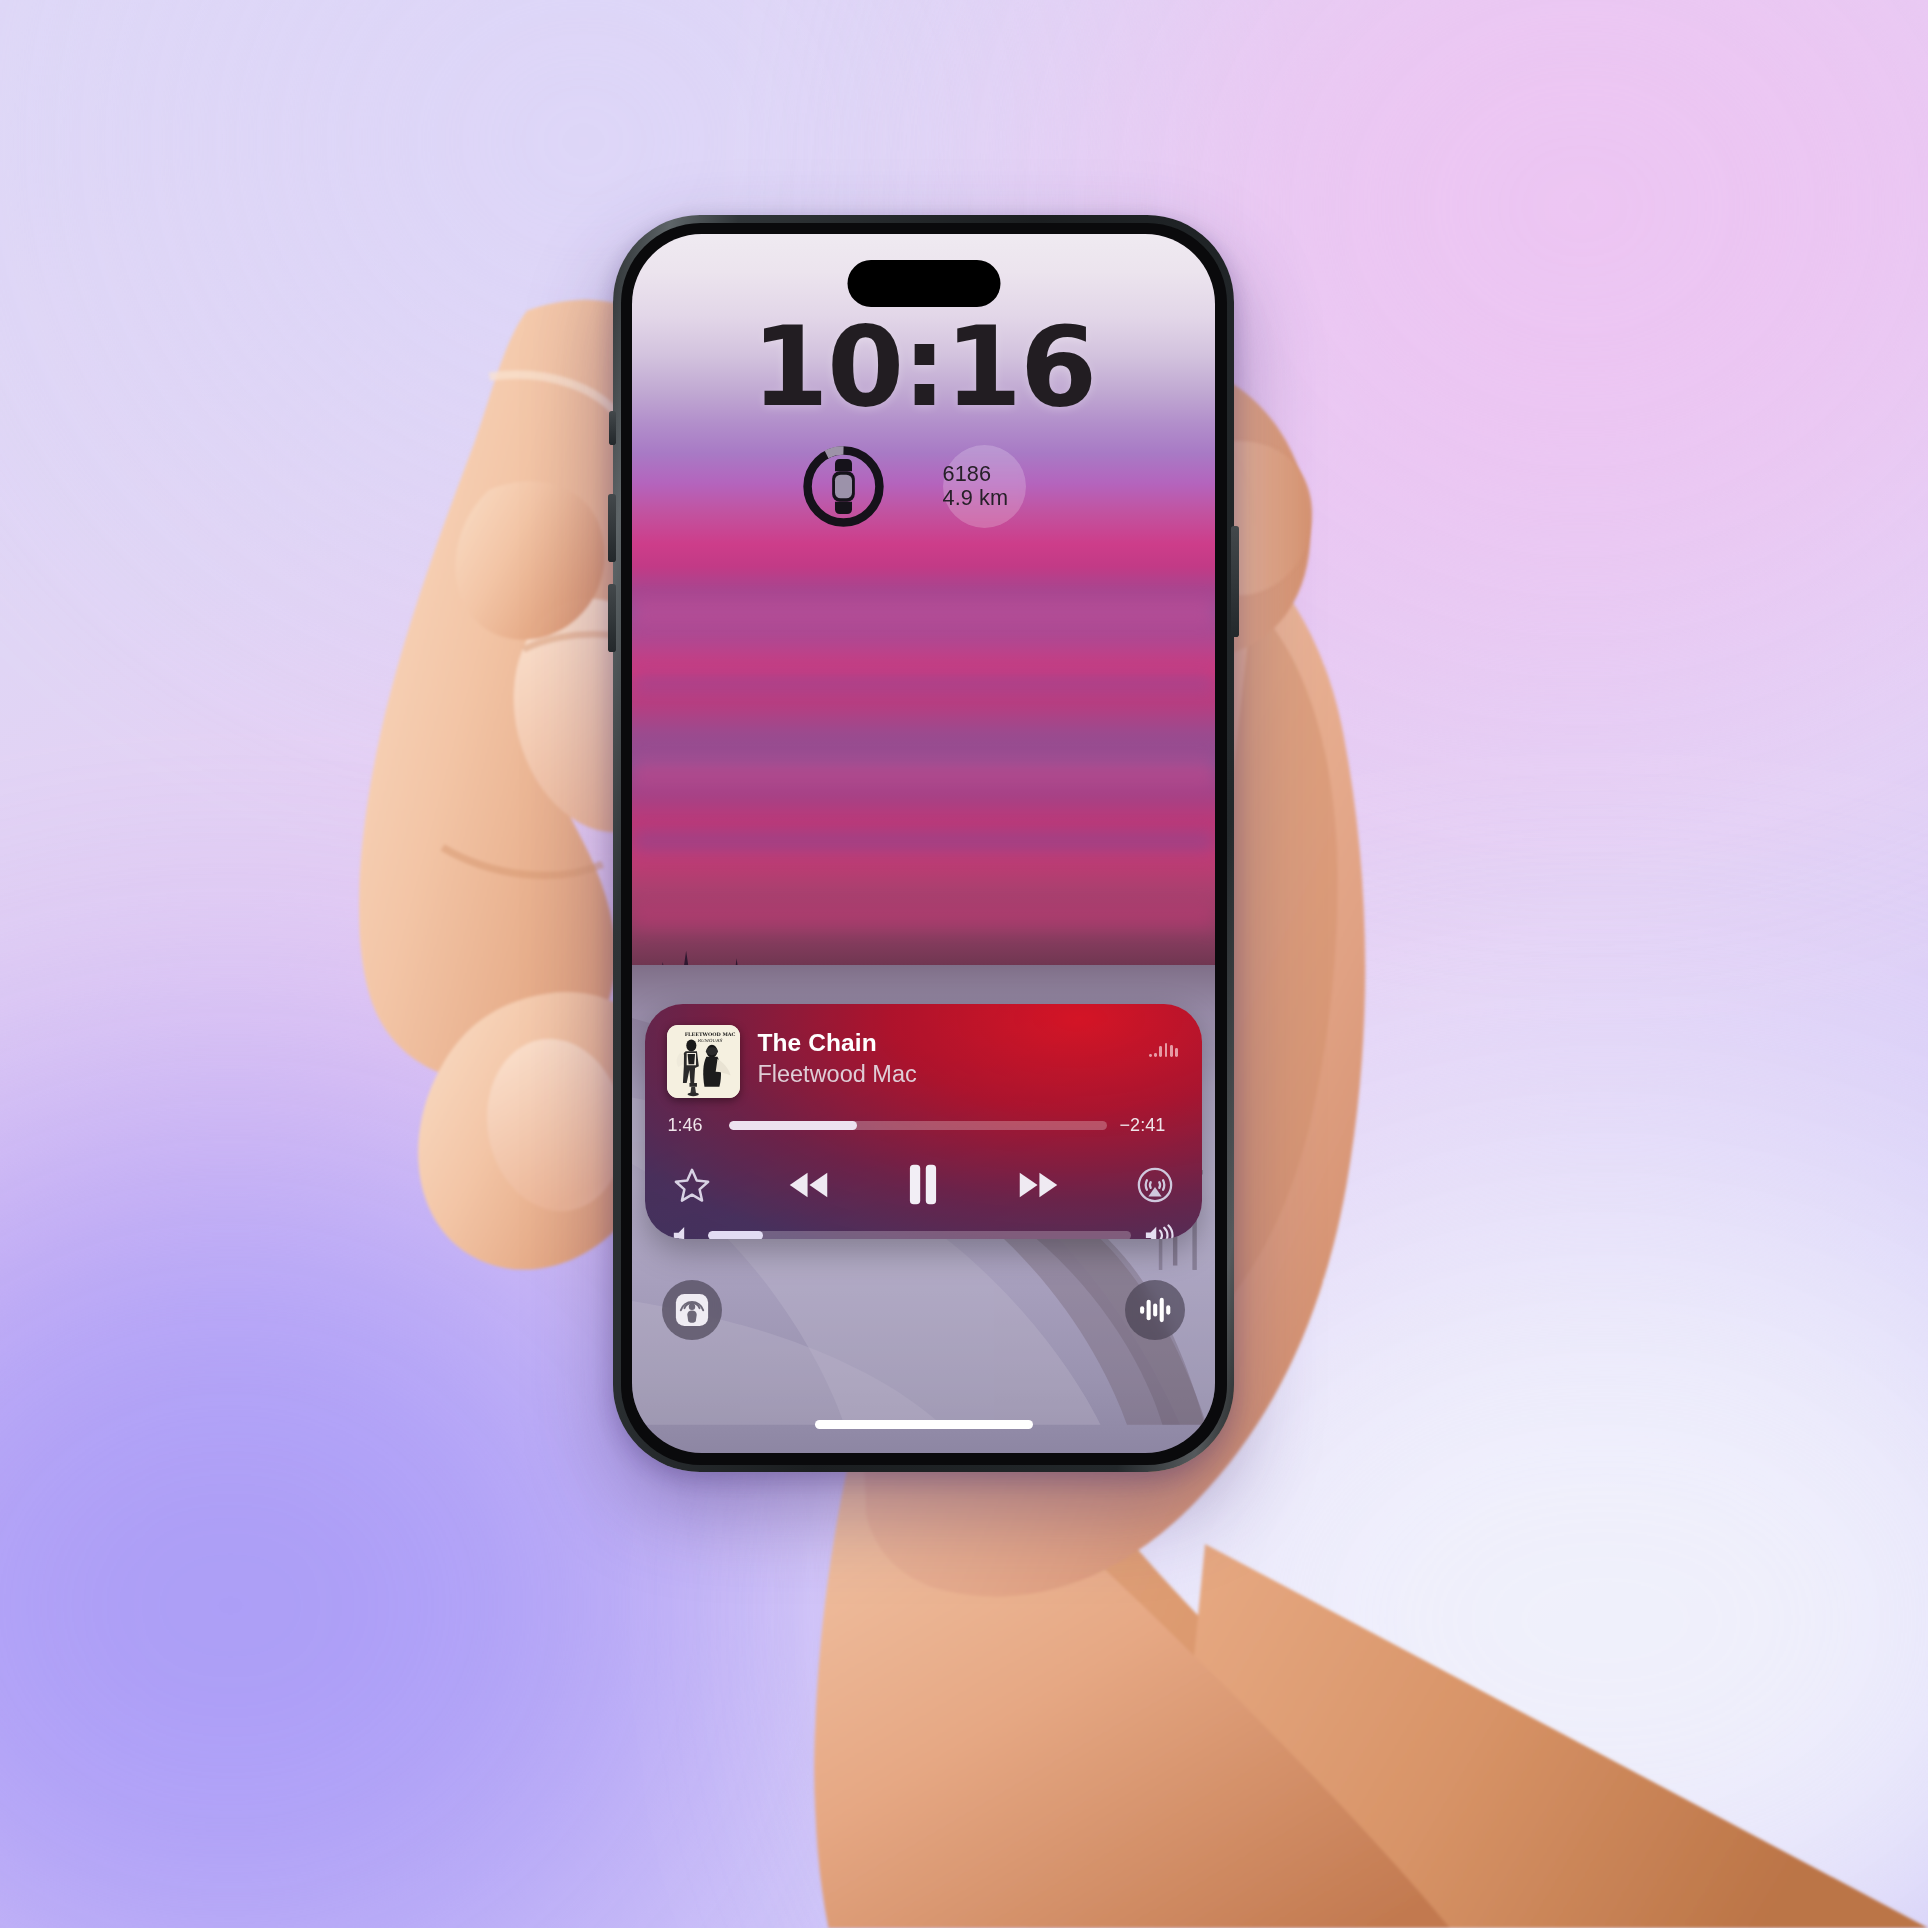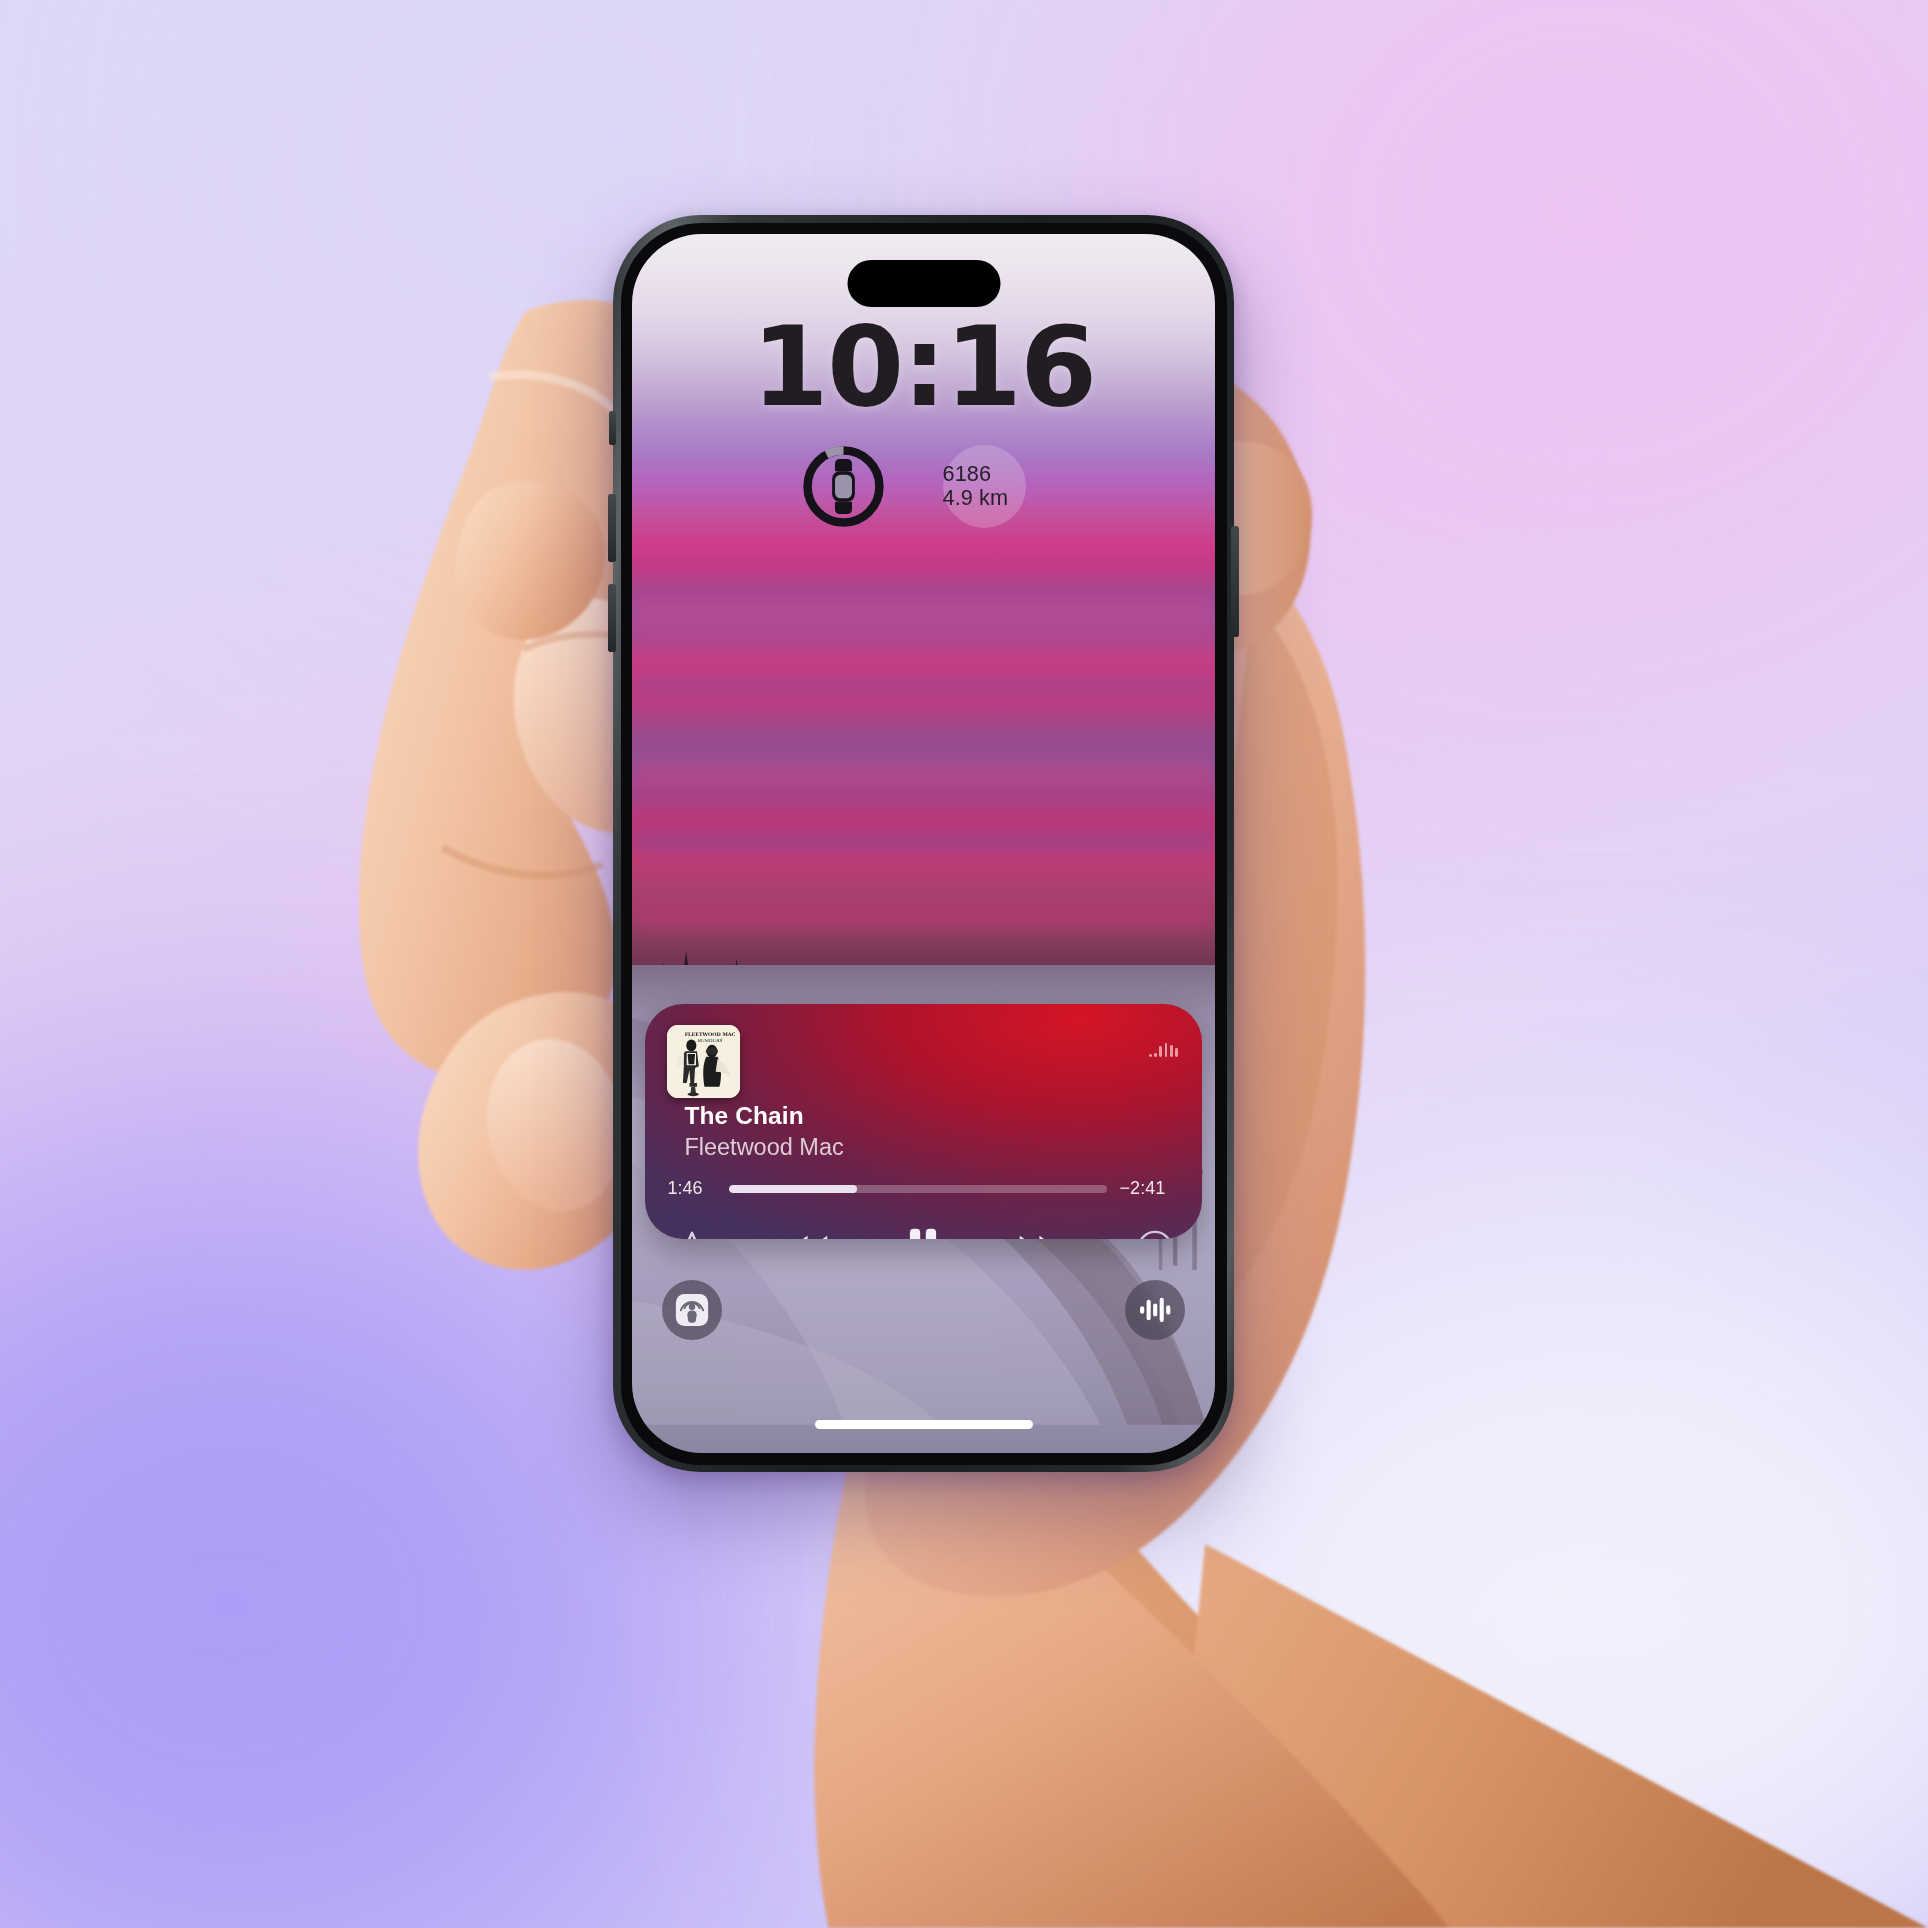--- a/index.html
+++ b/index.html
@@ -116,21 +116,21 @@
 
   
   #now-playing{
     position:absolute;left:13px;right:13px;top:770px;height:235px;
     border-radius:38px;overflow:hidden;
     background:
       radial-gradient(130% 150% at 78% 6%, rgba(215,20,36,.96) 0%, rgba(176,18,42,.92) 26%, rgba(108,33,70,.90) 52%, rgba(68,48,92,.92) 74%, rgba(58,52,92,.94) 100%),
       linear-gradient(160deg,#b11530 0%,#8e1c46 34%,#5c3571 66%,#49456f 100%);
     box-shadow:0 11.3px 32px rgba(0,0,0,.28);
   }
-  .np-top{display:flex;align-items:flex-start;padding:21px 22.6px 0 22.6px;position:relative;flex-direction:column;}
+  .np-top{display:flex;align-items:flex-start;padding:21px 22.6px 0 22.6px;position:relative;}
   .np-art{
     width:73px;height:73px;border-radius:11.3px;flex:none;overflow:hidden;
     background:#f4efdf;box-shadow:0 2.8px 8.5px rgba(0,0,0,.4);position:relative;
   }
   .np-meta{margin-left:17px;padding-top:4.7px;min-width:0;flex:1;}
   .np-title{font-size:24.5px;font-weight:700;color:#fff;letter-spacing:0.1px;white-space:nowrap;}
   .np-artist{font-size:23.5px;font-weight:400;color:#dfcdd6;margin-top:3.8px;white-space:nowrap;}
   .np-eq{position:absolute;right:24.5px;top:38px;display:flex;align-items:flex-end;gap:2.4px;height:15px;}
   .np-eq i{display:block;width:2.8px;background:#e79aa4;border-radius:1.4px;}
 

